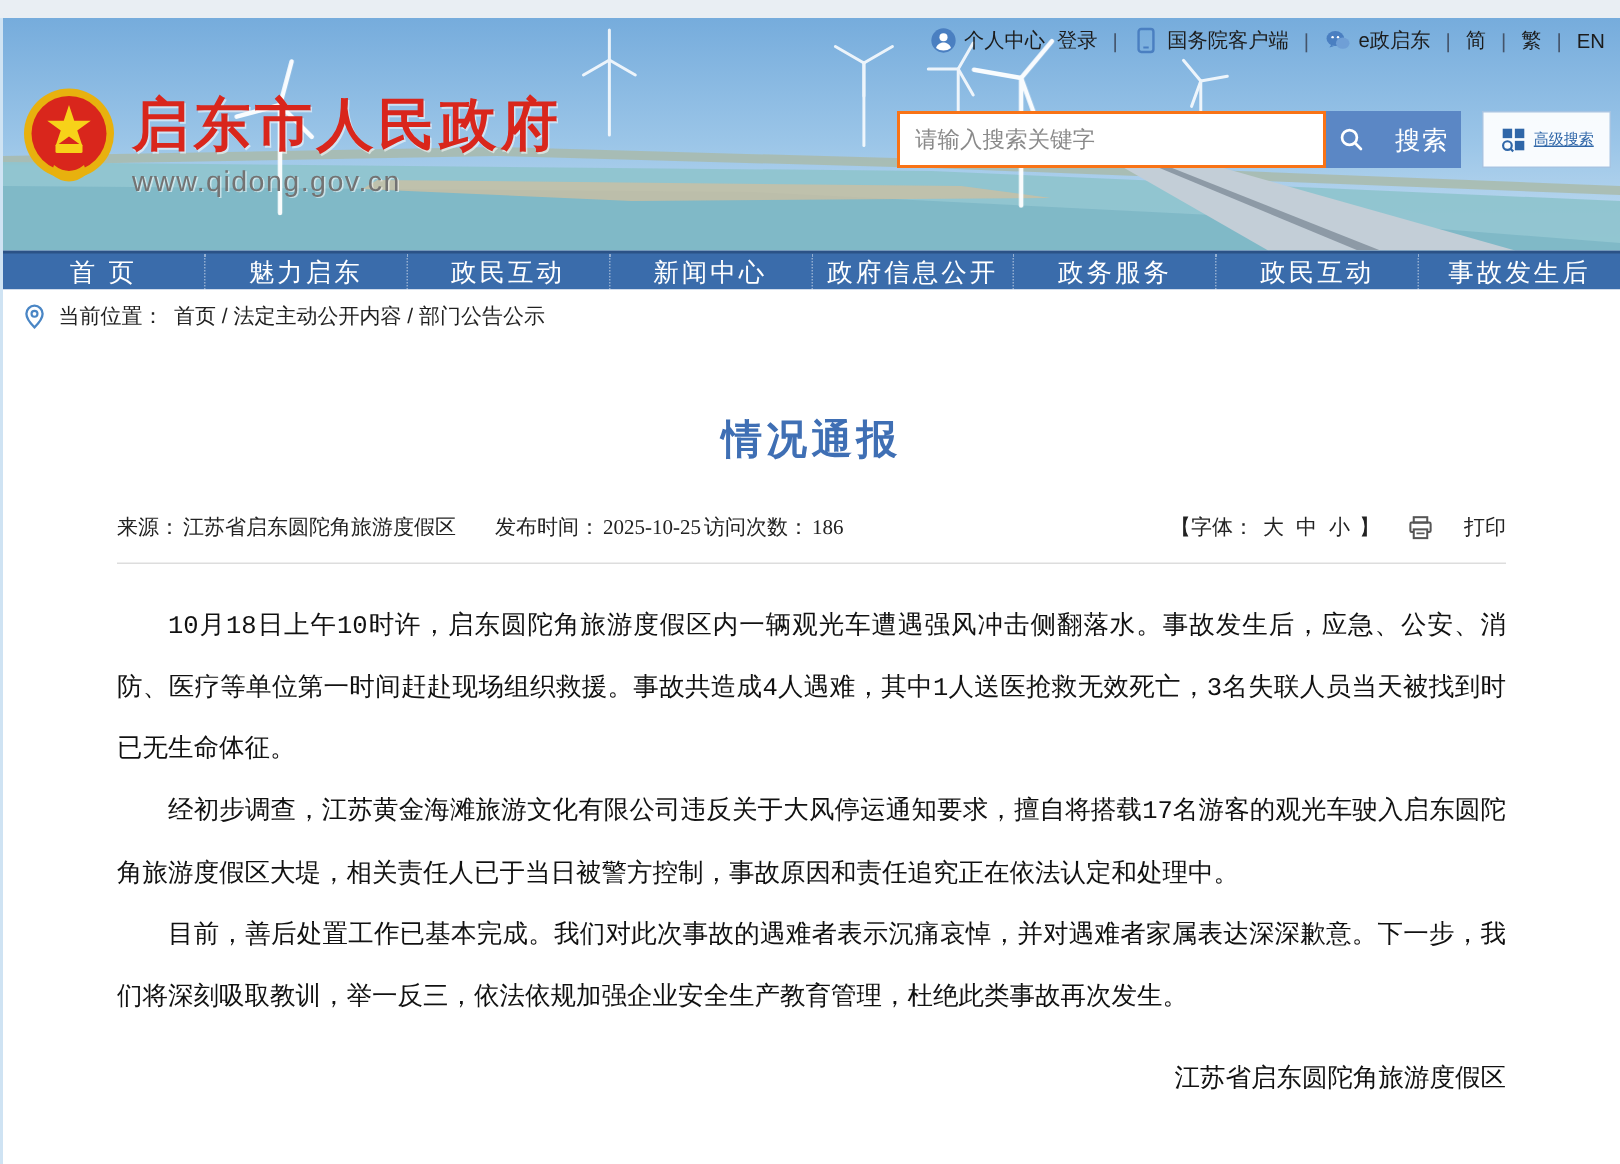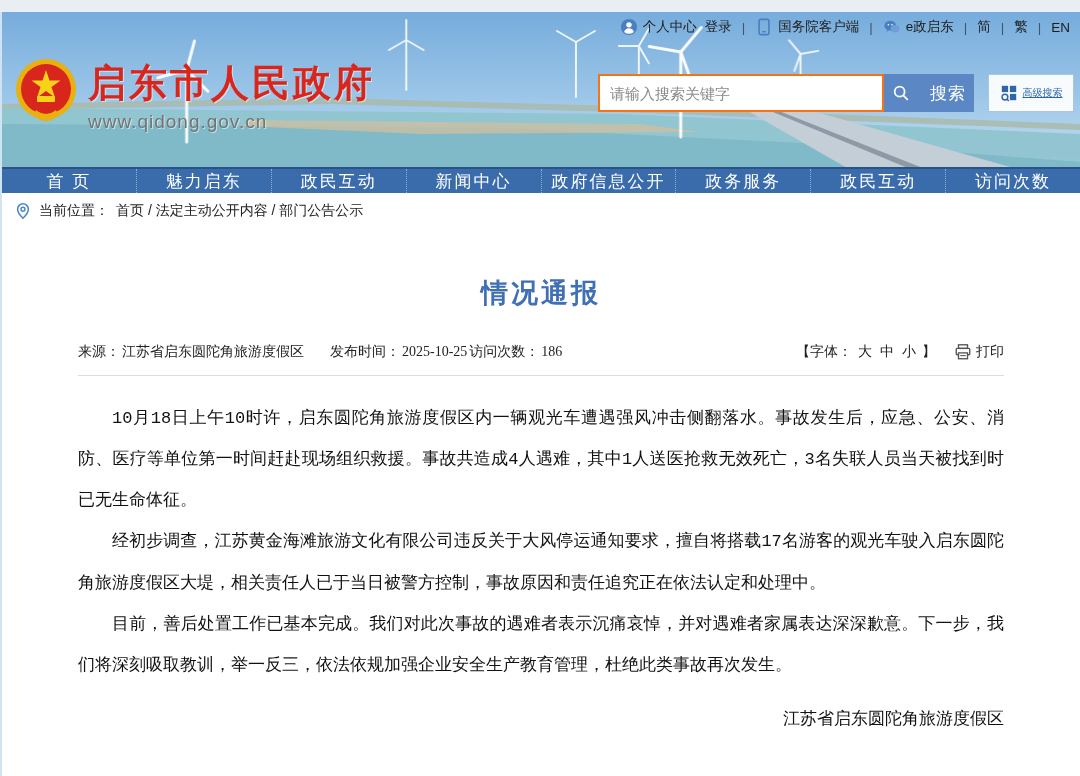--- a/index.html
+++ b/index.html
@@ -47,21 +47,21 @@
   
   .article { padding:0 76px; font-family:"Liberation Serif","DejaVu Serif",serif; }
   .art-title { margin-top:46px; text-align:center; font-size:27px; font-weight:bold; color:#3f6fb4;
                letter-spacing:3px; }
   .meta-row { margin-top:32px; display:flex; justify-content:space-between; align-items:center;
               font-size:14px; color:#222; }
   .meta-left span { margin-right:2px; }
   .meta-gap { display:inline-block; width:22px; }
   .meta-right { display:flex; align-items:center; gap:4px; color:#222; }
   .font-opt { cursor:pointer; padding:0 2px; }
-  .print-btn { display:flex; align-items:center; gap:4px; cursor:pointer; margin-left:14px; }
+  .print-btn { display:flex; align-items:center; gap:20px; cursor:pointer; margin-left:14px; }
   .divider { border-top:1px solid #ddd; margin-top:14px; }
   .body-text { margin-top:22px; font-size:17px; line-height:2.42; color:#111; text-align:justify; }
   .body-text p { text-indent:2em;font-family:Liberation Mono, monospace; }
   .sig-block { text-align:right; font-size:17px; line-height:2.5; color:#111; margin-top:12px; }
 </style>
 </head>
 <body>
 
 <div class="page">
 
@@ -220,21 +220,21 @@
   </div>
 
   <div class="nav">
     <div class="nav-item">首 页</div>
     <div class="nav-item">魅力启东</div>
     <div class="nav-item">政民互动</div>
     <div class="nav-item">新闻中心</div>
     <div class="nav-item">政府信息公开</div>
     <div class="nav-item">政务服务</div>
     <div class="nav-item">政民互动</div>
-    <div class="nav-item">访问次数</div>
+    <div class="nav-item">事故发生后</div>
   </div>
 
   <div class="crumb">
     <span class="tb-ico">
       <svg viewBox="0 0 20 20">
           <path d="M10,2 C13.3,2 16,4.7 16,8 C16,12.2 10,18 10,18 C10,18 4,12.2 4,8 C4,4.7 6.7,2 10,2 Z" fill="none" stroke="#4a86c5" stroke-width="1.7"></path>
           <circle cx="10" cy="8" r="2.2" fill="none" stroke="#4a86c5" stroke-width="1.6"></circle>
         </svg>
     </span>
     <span>当前位置：</span>

